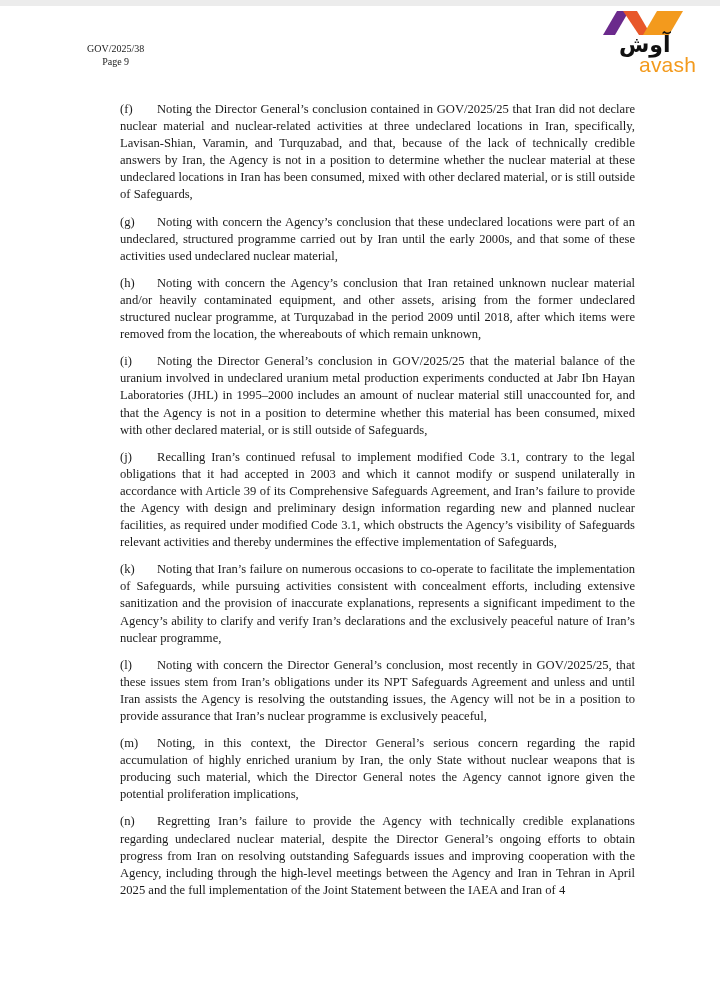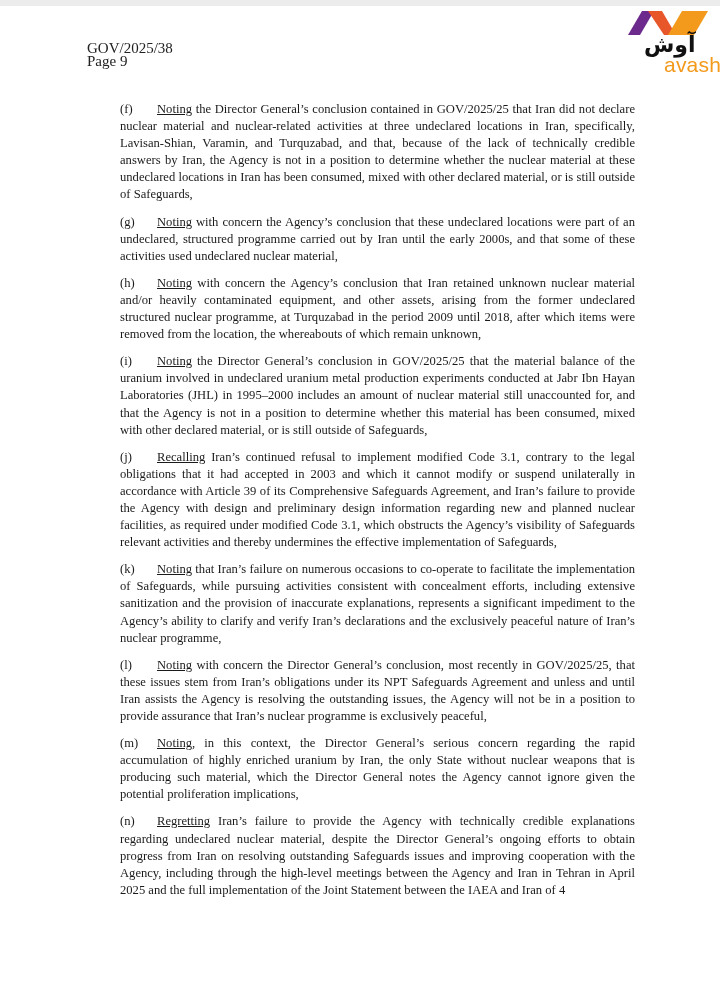--- a/index.html
+++ b/index.html
@@ -2,29 +2,29 @@
 <html><head>
 <meta charset="utf-8">
 <style>
   html, body { margin: 0; padding: 0; }
   body {
     width: 720px; height: 989px; overflow: hidden;
     background: #ffffff; position: relative;
     font-family: "Liberation Serif", serif; color: #1a1a1a;
   }
   .topband { position: absolute; left: 0; top: 0; width: 720px; height: 6px; background: #ececec; }
-  .header-ref { position: absolute; left: 87px; top: 42px; font-size: 15px; line-height: 13px; color: #222; }
-  .logo { position: absolute; left: 624px; top: 8px; width: 92px; height: 68px; }
+  .header-ref { position: absolute; left: 87px; top: 42px; font-size: 10px; line-height: 13px; color: #222; text-align: center; }
+  .logo { position: absolute; left: 599px; top: 8px; width: 92px; height: 68px; }
   .logo svg { display: block; }
   .logo-fa { position: absolute; left: 20px; top: 26px; font-family: "DejaVu Sans", sans-serif; font-weight: bold; font-size: 22px; color: #111; line-height: 22px; direction: rtl; }
   .logo-en { position: absolute; left: 4px; top: 48px; font-family: "Liberation Sans", sans-serif; font-size: 21px; color: #f39a1d; line-height: 18px; letter-spacing: 0.2px; margin-left: 36px; }
   .content { position: absolute; left: 120px; top: 101px; width: 515px; font-size: 12.6px; line-height: 17.1px; text-align: justify; }
   .para { margin: 0 0 10px 0; }
   .label { display: inline-block; width: 37px; }
-  .verb { text-decoration: underline; }
+  .verb { }
 </style>
 </head>
 <body>
 
 <div class="topband"></div>
 
 <div class="header-ref">
   <div>GOV/2025/38</div>
   <div>Page 9</div>
 </div>

